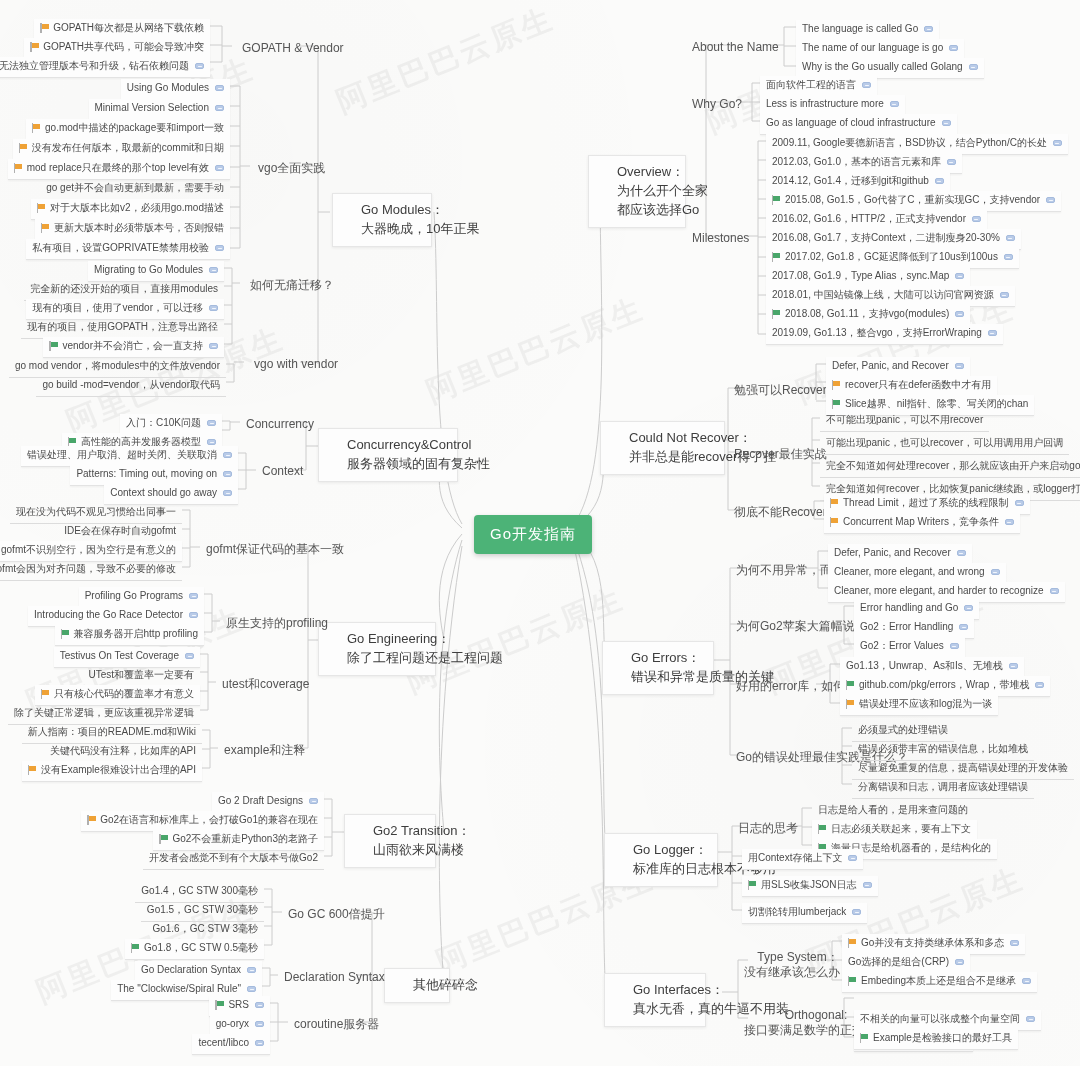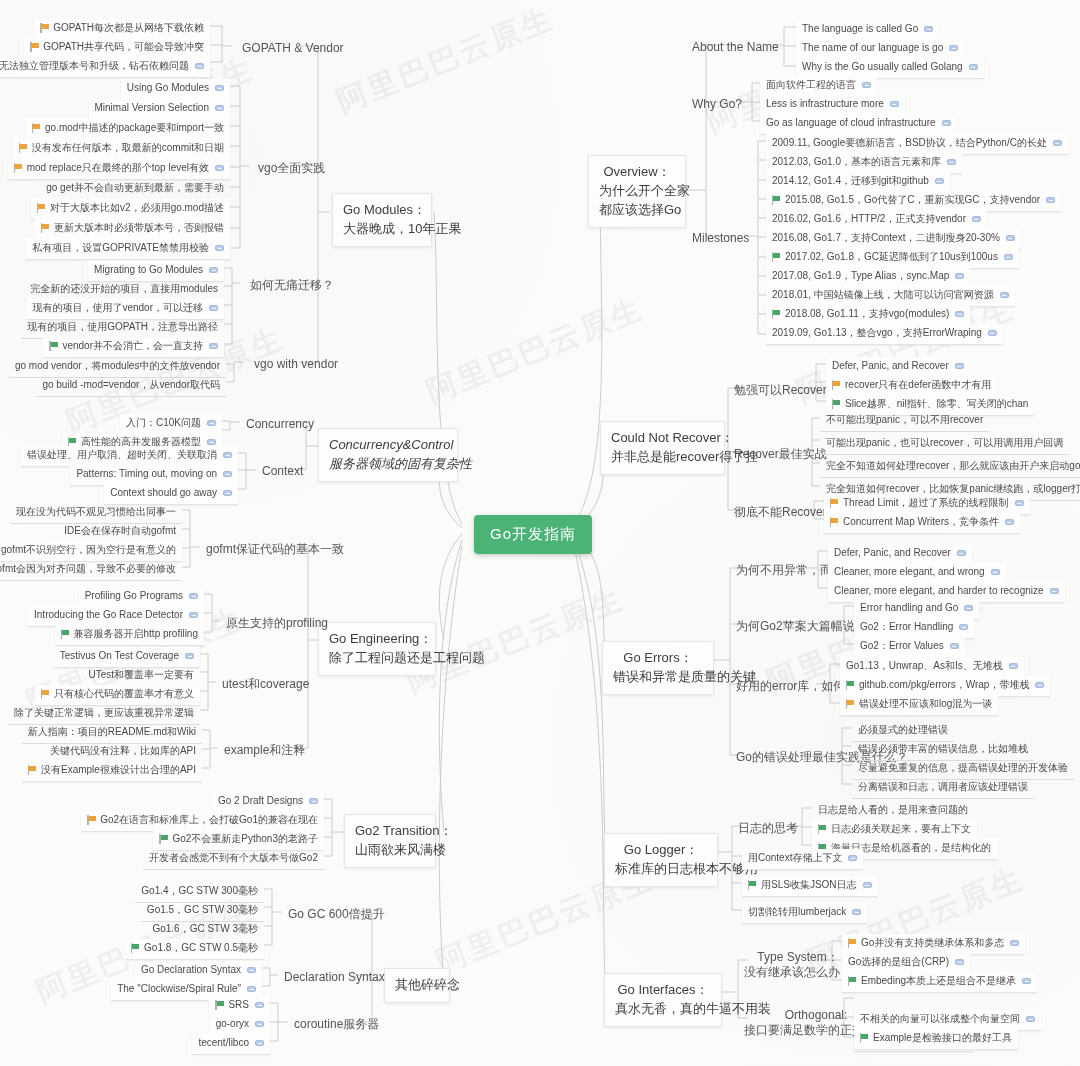--- a/index.html
+++ b/index.html
@@ -59,21 +59,21 @@
   }
   .branch {
     font-size: 12px;
     color: #555;
     padding: 2px 4px;
     background: transparent;
   }
   .topic {
     font-size: 13px;
     color: #3d3d3d;
-    padding: 7px 10px;
+    padding: 7px 28px;
     background: #fdfdfd;
     border: 1px solid #e6e6e6;
     box-shadow: 0 1px 3px rgba(0,0,0,0.07);
     text-align: center;
     line-height: 1.45;
   }
   .topic .l2 { display:block; }
   .center {
     font-size: 15px;
     color: #ffffff;
@@ -414,31 +414,31 @@
   <div class="node topic" style="left:602px;top:641px;width:112px;">
     <span class="l2">Go Errors：</span>
     <span class="l2">错误和异常是质量的关键</span>
   </div>
 
   <div class="node topic" style="left:604px;top:833px;width:114px;">
     <span class="l2">Go Logger：</span>
     <span class="l2">标准库的日志根本不够用</span>
   </div>
 
-  <div class="node topic" style="left:604px;top:973px;width:118px;">
+  <div class="node topic" style="left:604px;top:973px;width:102px;">
     <span class="l2">Go Interfaces：</span>
     <span class="l2">真水无香，真的牛逼不用装</span>
   </div>
 
   <div class="node topic" style="left:332px;top:193px;width:100px;">
     <span class="l2">Go Modules：</span>
     <span class="l2">大器晚成，10年正果</span>
   </div>
 
-  <div class="node topic" style="left:318px;top:428px;width:140px;font-style:italic;">
+  <div class="node topic" style="left:318px;top:428px;width:140px;">
     <span class="l2">Concurrency&amp;Control</span>
     <span class="l2">服务器领域的固有复杂性</span>
   </div>
 
   <div class="node topic" style="left:318px;top:622px;width:118px;">
     <span class="l2">Go Engineering：</span>
     <span class="l2">除了工程问题还是工程问题</span>
   </div>
 
   <div class="node topic" style="left:344px;top:814px;width:92px;">

